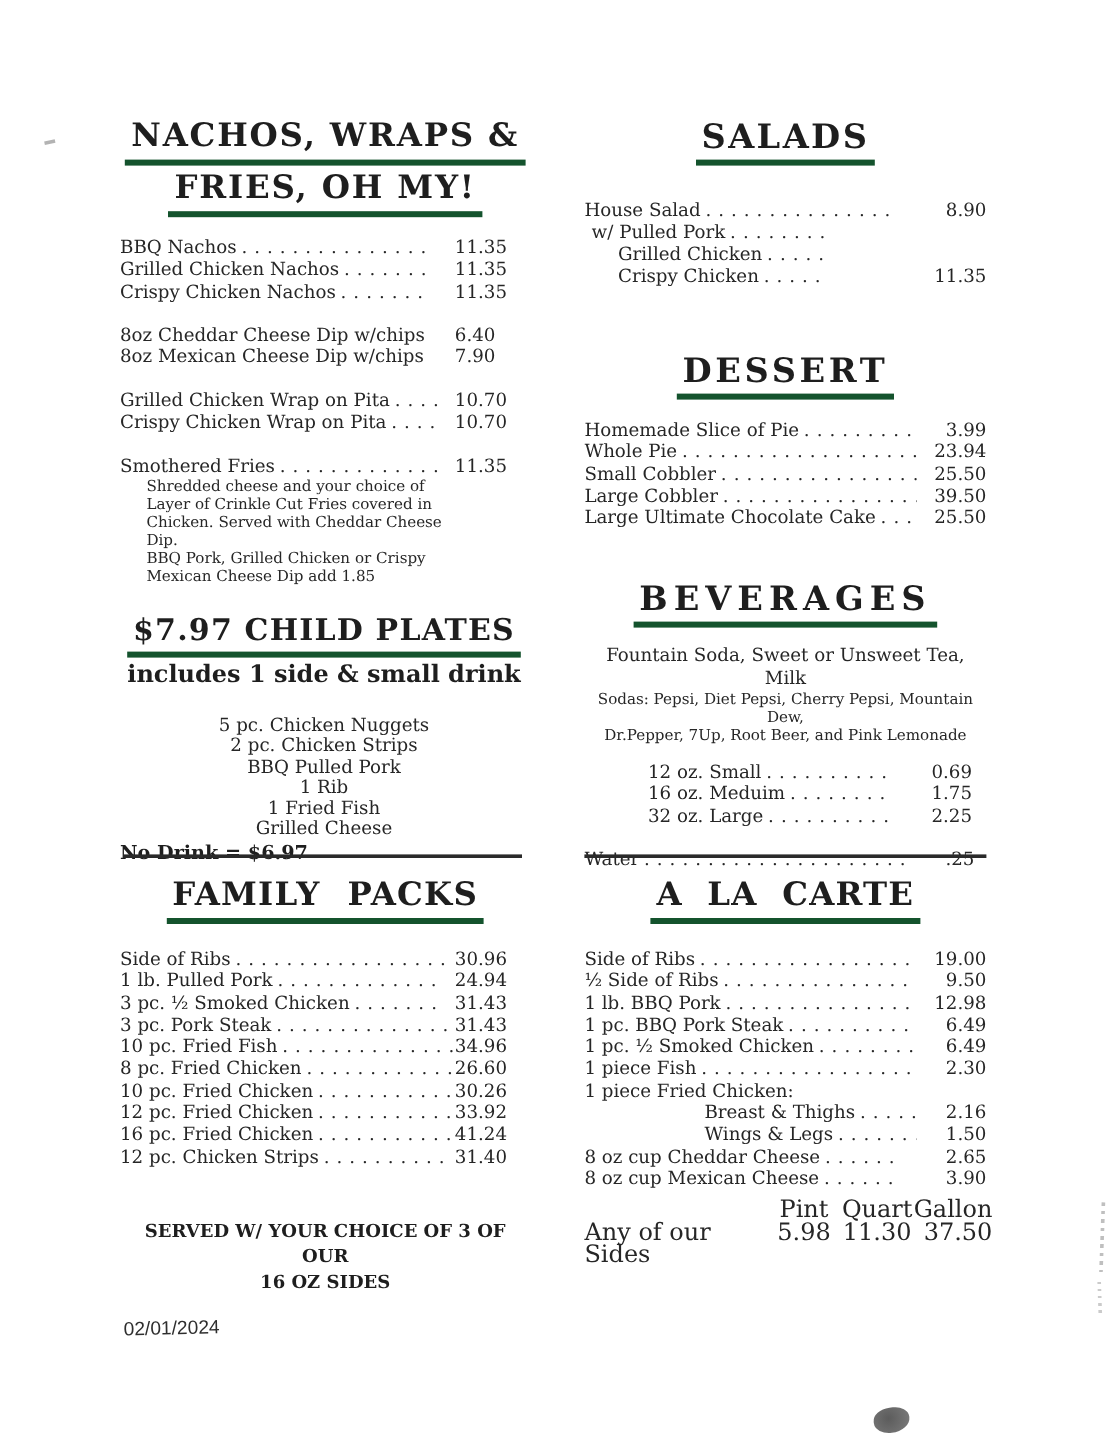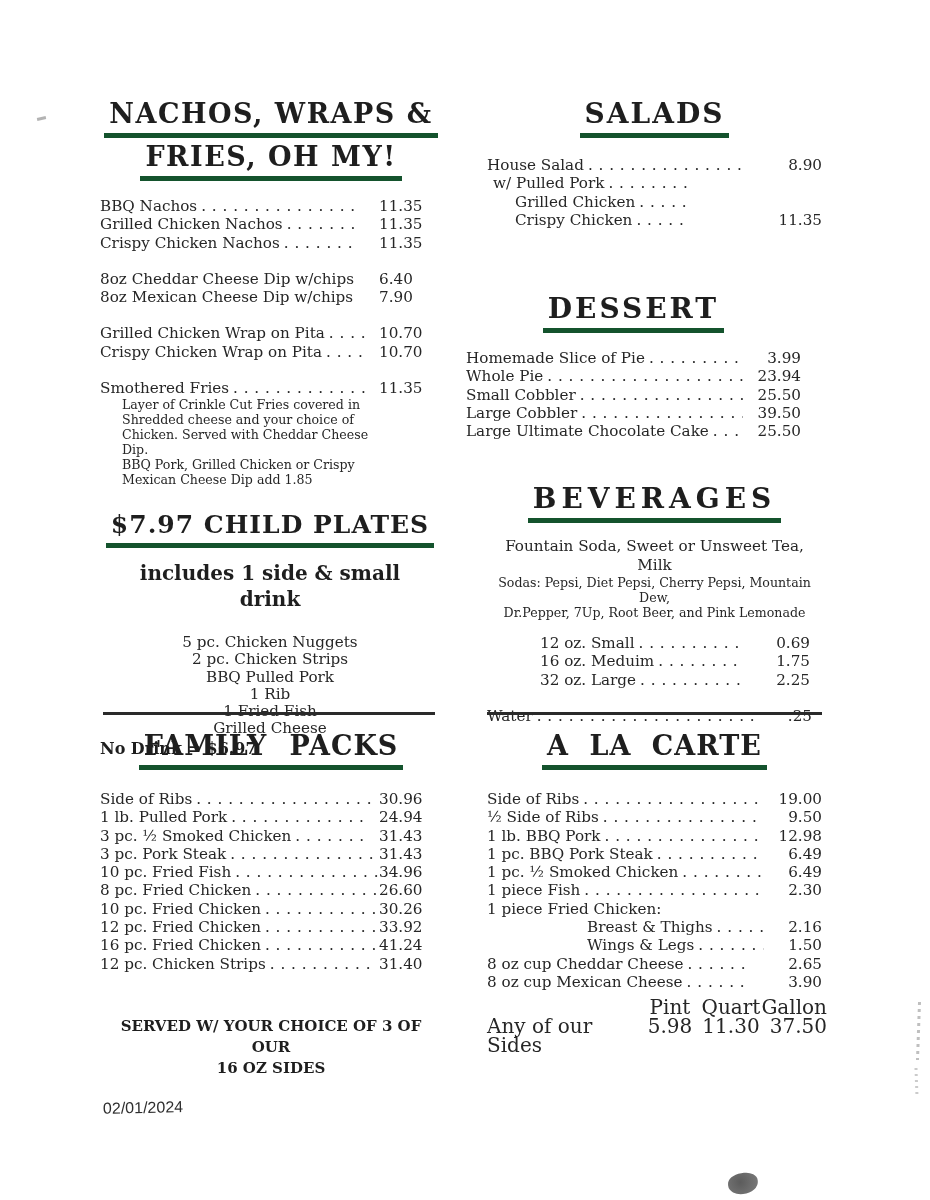--- a/index.html
+++ b/index.html
@@ -29,21 +29,21 @@
   .desc{font-size:12.6px;line-height:15px;}
   .desc .main{padding-left:22px;white-space:normal;}
   .ind1{padding-left:6px;}
   .ind2{padding-left:28px;}
   .ind3 .main{padding-left:100px;}
   .bev{padding-left:53px;}
   .bev .price{padding-right:12px;}
   .water .price{padding-right:10px;}
   
   .child-title{font-size:25px;letter-spacing:1px;line-height:34px;}
-  .child-sub{font-weight:bold;font-size:20px;text-align:center;margin:12px;line-height:26px;color:#1e1e1e;}
+  .child-sub{font-weight:bold;font-size:20px;text-align:center;margin:0;line-height:26px;color:#1e1e1e;}
   .child-list{margin-top:22px;text-align:center;font-size:15.2px;line-height:17.3px;}
   .no-drink{font-weight:bold;font-size:16px;margin-top:1px;color:#1e1e1e;}
   .rule{position:absolute;height:3px;background:#2a2a2a;}
   
   .bev-note{font-size:15.2px;text-align:center;margin-top:14px;line-height:19px;}
   .bev-sodas{font-size:12.6px;text-align:center;line-height:15px;}
   .bev-items{margin-top:14px;}
   
   .served{font-weight:bold;font-size:15px;text-align:center;line-height:21px;color:#1e1e1e;}
   
@@ -111,26 +111,26 @@
           <span class="main"><span class="lbl">Crispy Chicken Wrap on Pita</span><span class="dots">. . . .</span></span>
           <span class="price">10.70</span>
         </div>
 
         <div class="row gap">
           <span class="main"><span class="lbl">Smothered Fries</span><span class="dots">. . . . . . . . . . . . .</span></span>
           <span class="price">11.35</span>
         </div>
 
         <div class="row desc">
+          <span class="main"><span class="lbl">Shredded cheese and your choice of</span><span class="dots"></span></span>
+          <span class="price"></span>
+        </div>
+
+        <div class="row desc">
           <span class="main"><span class="lbl">Layer of Crinkle Cut Fries covered in</span><span class="dots"></span></span>
-          <span class="price"></span>
-        </div>
-
-        <div class="row desc">
-          <span class="main"><span class="lbl">Shredded cheese and your choice of</span><span class="dots"></span></span>
           <span class="price"></span>
         </div>
 
         <div class="row desc">
           <span class="main"><span class="lbl">Chicken. Served with Cheddar Cheese Dip.</span><span class="dots"></span></span>
           <span class="price"></span>
         </div>
 
         <div class="row desc">
           <span class="main"><span class="lbl">BBQ Pork, Grilled Chicken or Crispy</span><span class="dots"></span></span>
@@ -141,21 +141,21 @@
           <span class="main"><span class="lbl">Mexican Cheese Dip add 1.85</span><span class="dots"></span></span>
           <span class="price"></span>
         </div>
       </div>
   </div>
 
   <div class="sec tabR" style="left:487px;top:95px;width:335px;">
     <h2 class="title t-sal">
       <span class="tline">SALADS</span>
     </h2>
-    <div class="items" style="margin-top:18px;">
+    <div class="items" style="margin-top:28px;">
 
         <div class="row">
           <span class="main"><span class="lbl">House Salad</span><span class="dots">. . . . . . . . . . . . . . .</span></span>
           <span class="price">8.90</span>
         </div>
 
         <div class="row ind1">
           <span class="main"><span class="lbl">w/ Pulled Pork</span><span class="dots">. . . . . . . .</span></span>
           <span class="price"></span>
         </div>
@@ -165,21 +165,21 @@
           <span class="price"></span>
         </div>
 
         <div class="row ind2">
           <span class="main"><span class="lbl">Crispy Chicken</span><span class="dots">. . . . .</span></span>
           <span class="price">11.35</span>
         </div>
       </div>
   </div>
 
-  <div class="sec tabR" style="left:466px;top:290px;width:335px;">
+  <div class="sec tabR" style="left:487px;top:290px;width:335px;">
     <h2 class="title t-des">
       <span class="tline">DESSERT</span>
     </h2>
     <div class="items">
 
         <div class="row">
           <span class="main"><span class="lbl">Homemade Slice of Pie</span><span class="dots">. . . . . . . . .</span></span>
           <span class="price">3.99</span>
         </div>
 

